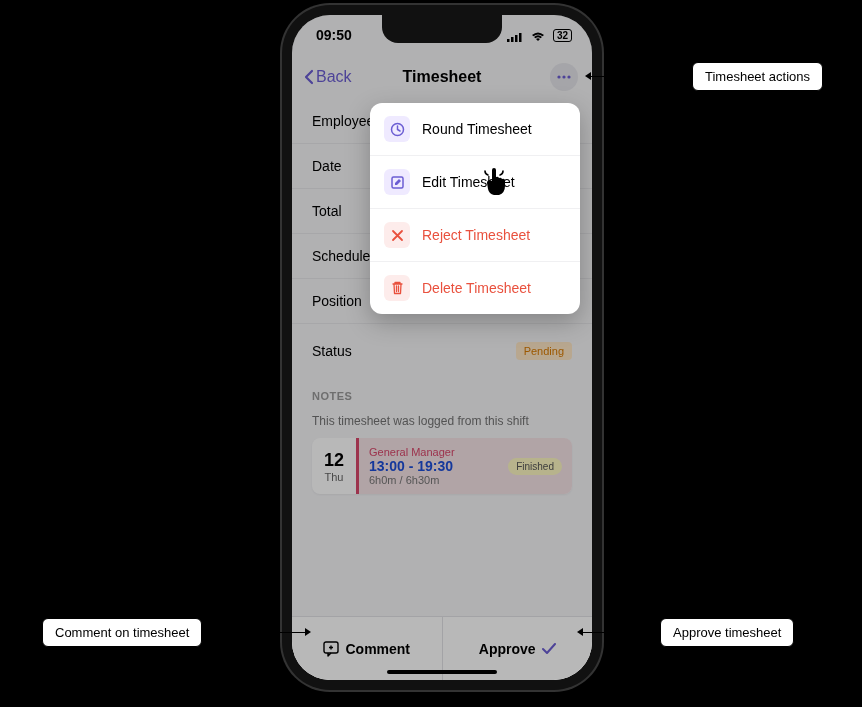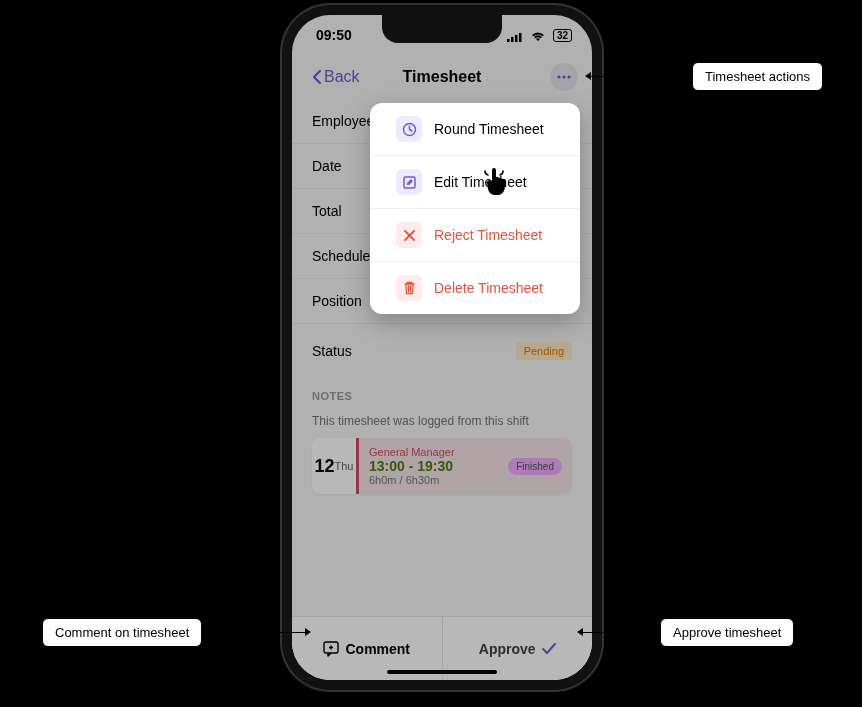--- a/index.html
+++ b/index.html
@@ -56,21 +56,21 @@
     padding: 0 20px 0 24px;
     font-size: 14px;
     font-weight: 600;
     color: #000;
   }
   .status-icons { display: flex; align-items: flex-end; gap: 8px; }
   .nav-bar {
     height: 44px;
     display: flex;
     align-items: center;
-    padding: 0 20px;
+    padding: 0 12px;
     position: relative;
   }
   .back-btn {
     display: flex;
     align-items: center;
     color: #6b5dd3;
     font-size: 16px;
     gap: 2px;
   }
   .nav-title {
@@ -131,41 +131,41 @@
   .shift-card {
     display: flex;
     background: #fff;
     border-radius: 8px;
     overflow: hidden;
     box-shadow: 0 1px 2px rgba(0,0,0,0.05);
   }
   .shift-date {
     width: 44px;
     display: flex;
-    flex-direction: row;
+    flex-direction: column;
     align-items: center;
     justify-content: center;
     font-size: 11px;
     color: #666;
   }
   .shift-date-num { font-size: 18px; font-weight: 600; color: #000; }
   .shift-body {
     flex: 1;
     border-left: 3px solid #d9476b;
     background: #f5e3e6;
     padding: 8px 10px;
     display: flex;
     justify-content: space-between;
     align-items: center;
   }
   .shift-info-title { color: #d9476b; font-size: 11px; font-weight: 500; }
-  .shift-info-time { font-size: 14px; font-weight: 700; color: #4d7c0f; }
+  .shift-info-time { font-size: 14px; font-weight: 700; color: #1d4ed8; }
   .shift-info-dur { font-size: 11px; color: #777; }
   .shift-status {
-    background: #f0abfc;
+    background: #fef9c3;
     color: #555;
     font-size: 10px;
     padding: 3px 8px;
     border-radius: 10px;
   }
   .bottom-bar {
     position: absolute;
     bottom: 0;
     left: 0;
     right: 0;
@@ -177,21 +177,21 @@
   .bottom-btn {
     flex: 1;
     display: flex;
     align-items: center;
     justify-content: center;
     gap: 6px;
     font-size: 14px;
     font-weight: 600;
   }
   .bottom-btn + .bottom-btn { border-left: 1px solid #e2e2e6; }
-  .approve { color: #404040; text-align: center; }
+  .approve { color: #000000; text-align: center; }
   .home-indicator {
     position: absolute;
     bottom: 6px;
     left: 50%;
     transform: translateX(-50%);
     width: 110px;
     height: 4px;
     background: #000;
     border-radius: 3px;
     z-index: 30;
@@ -204,21 +204,21 @@
     background: #fff;
     border-radius: 12px;
     box-shadow: 0 8px 24px rgba(0,0,0,0.25);
     z-index: 10;
     overflow: hidden;
   }
   .pop-item {
     display: flex;
     align-items: center;
     gap: 12px;
-    padding: 13px 26px;
+    padding: 13px 14px;
     font-size: 14px;
   }
   .pop-item + .pop-item { border-top: 1px solid #f0f0f2; }
   .pop-icon {
     width: 26px;
     height: 26px;
     background: #efeaff;
     border-radius: 6px;
     display: flex;
     align-items: center;

